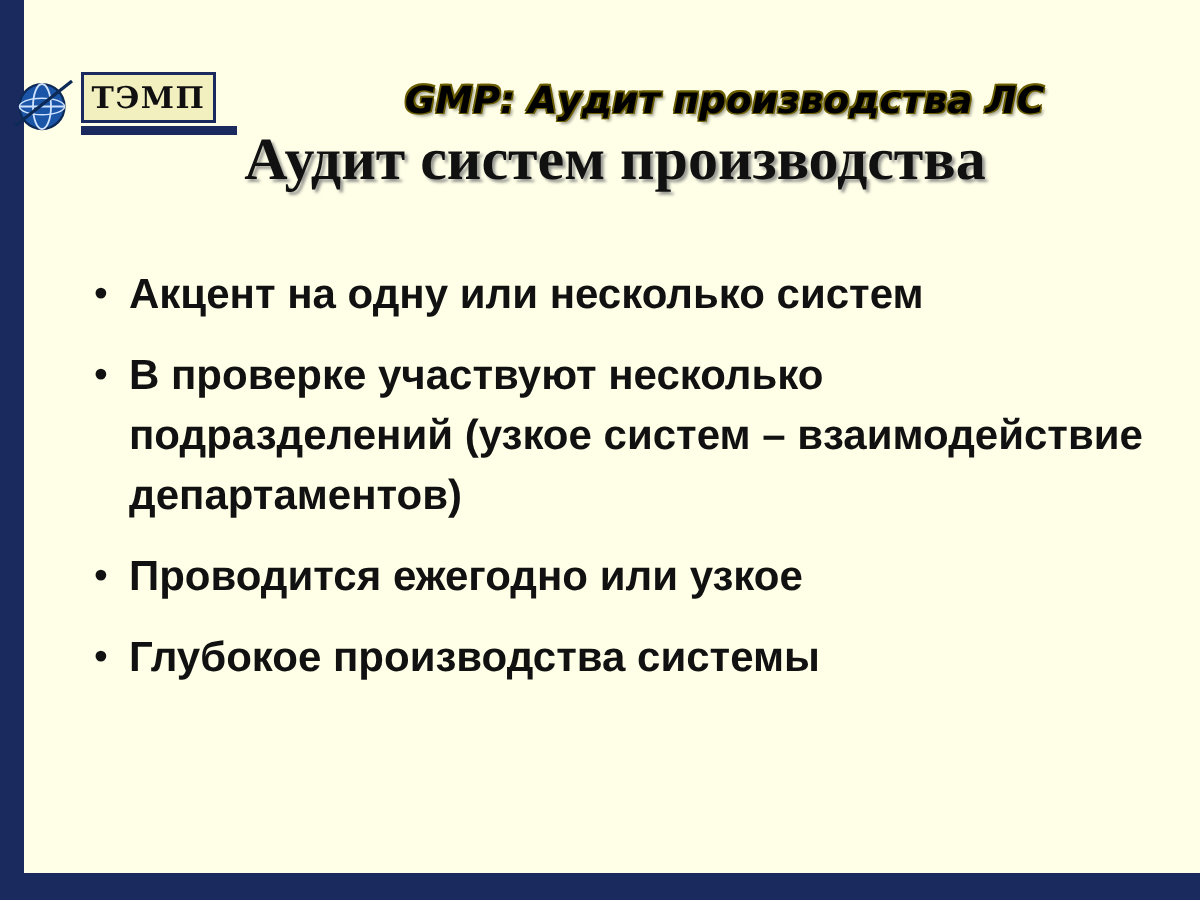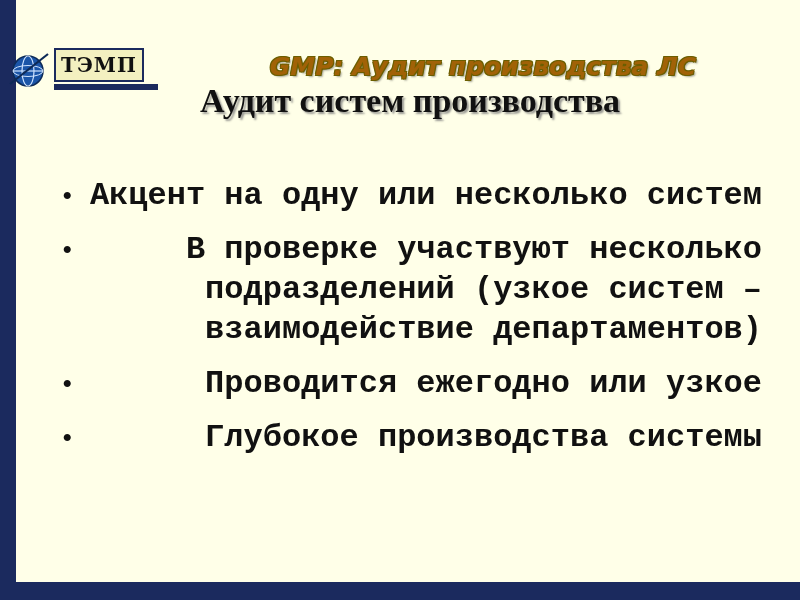--- a/index.html
+++ b/index.html
@@ -89,40 +89,40 @@
   .header-title {
     position: absolute;
     left: 178px;
     top: 8px;
     width: 610px;
     text-align: center;
     font-family: "DejaVu Sans", sans-serif;
     font-weight: bold;
     font-style: italic;
     font-size: 25px;
-    color: #a16207;
+    color: #000000;
     text-shadow:
       -1px -1px 0 #6b5e00,
        1px -1px 0 #6b5e00,
       -1px  1px 0 #6b5e00,
        1px  1px 0 #6b5e00,
        2px  2px 2px rgba(0,0,0,0.35);
     white-space: nowrap;
   }
 
   
   .slide-title {
     position: absolute;
     left: 60px;
     top: 82px;
     width: 700px;
     text-align: center;
     font-family: "Liberation Serif", serif;
     font-weight: bold;
-    font-size: 34px;
+    font-size: 40px;
     color: #111111;
     text-shadow: 2px 2px 2px rgba(120,120,120,0.75);
   }
 
   
   .bullets {
     position: absolute;
     left: 62px;
     top: 176px;
     width: 700px;
@@ -135,26 +135,25 @@
   .bullet-dot {
     flex: 0 0 auto;
     width: 24px;
     font-size: 30px;
     line-height: 40px;
     color: #111111;
     text-align: left;
   }
   .bullet-text {
     flex: 1 1 auto;
-    font-family: Liberation Mono, monospace;
-    font-weight: bold;
-    font-size: 32px;
+    font-family: Liberation Sans, sans-serif;
+    font-weight: bold;
+    font-size: 28px;
     line-height: 40px;
     color: #111111;
-    text-align: right;
   }
 </style>
 </head>
 <body>
 
 <div class="left-band"></div>
 <div class="bottom-band"></div>
 
 <div class="header">
 

